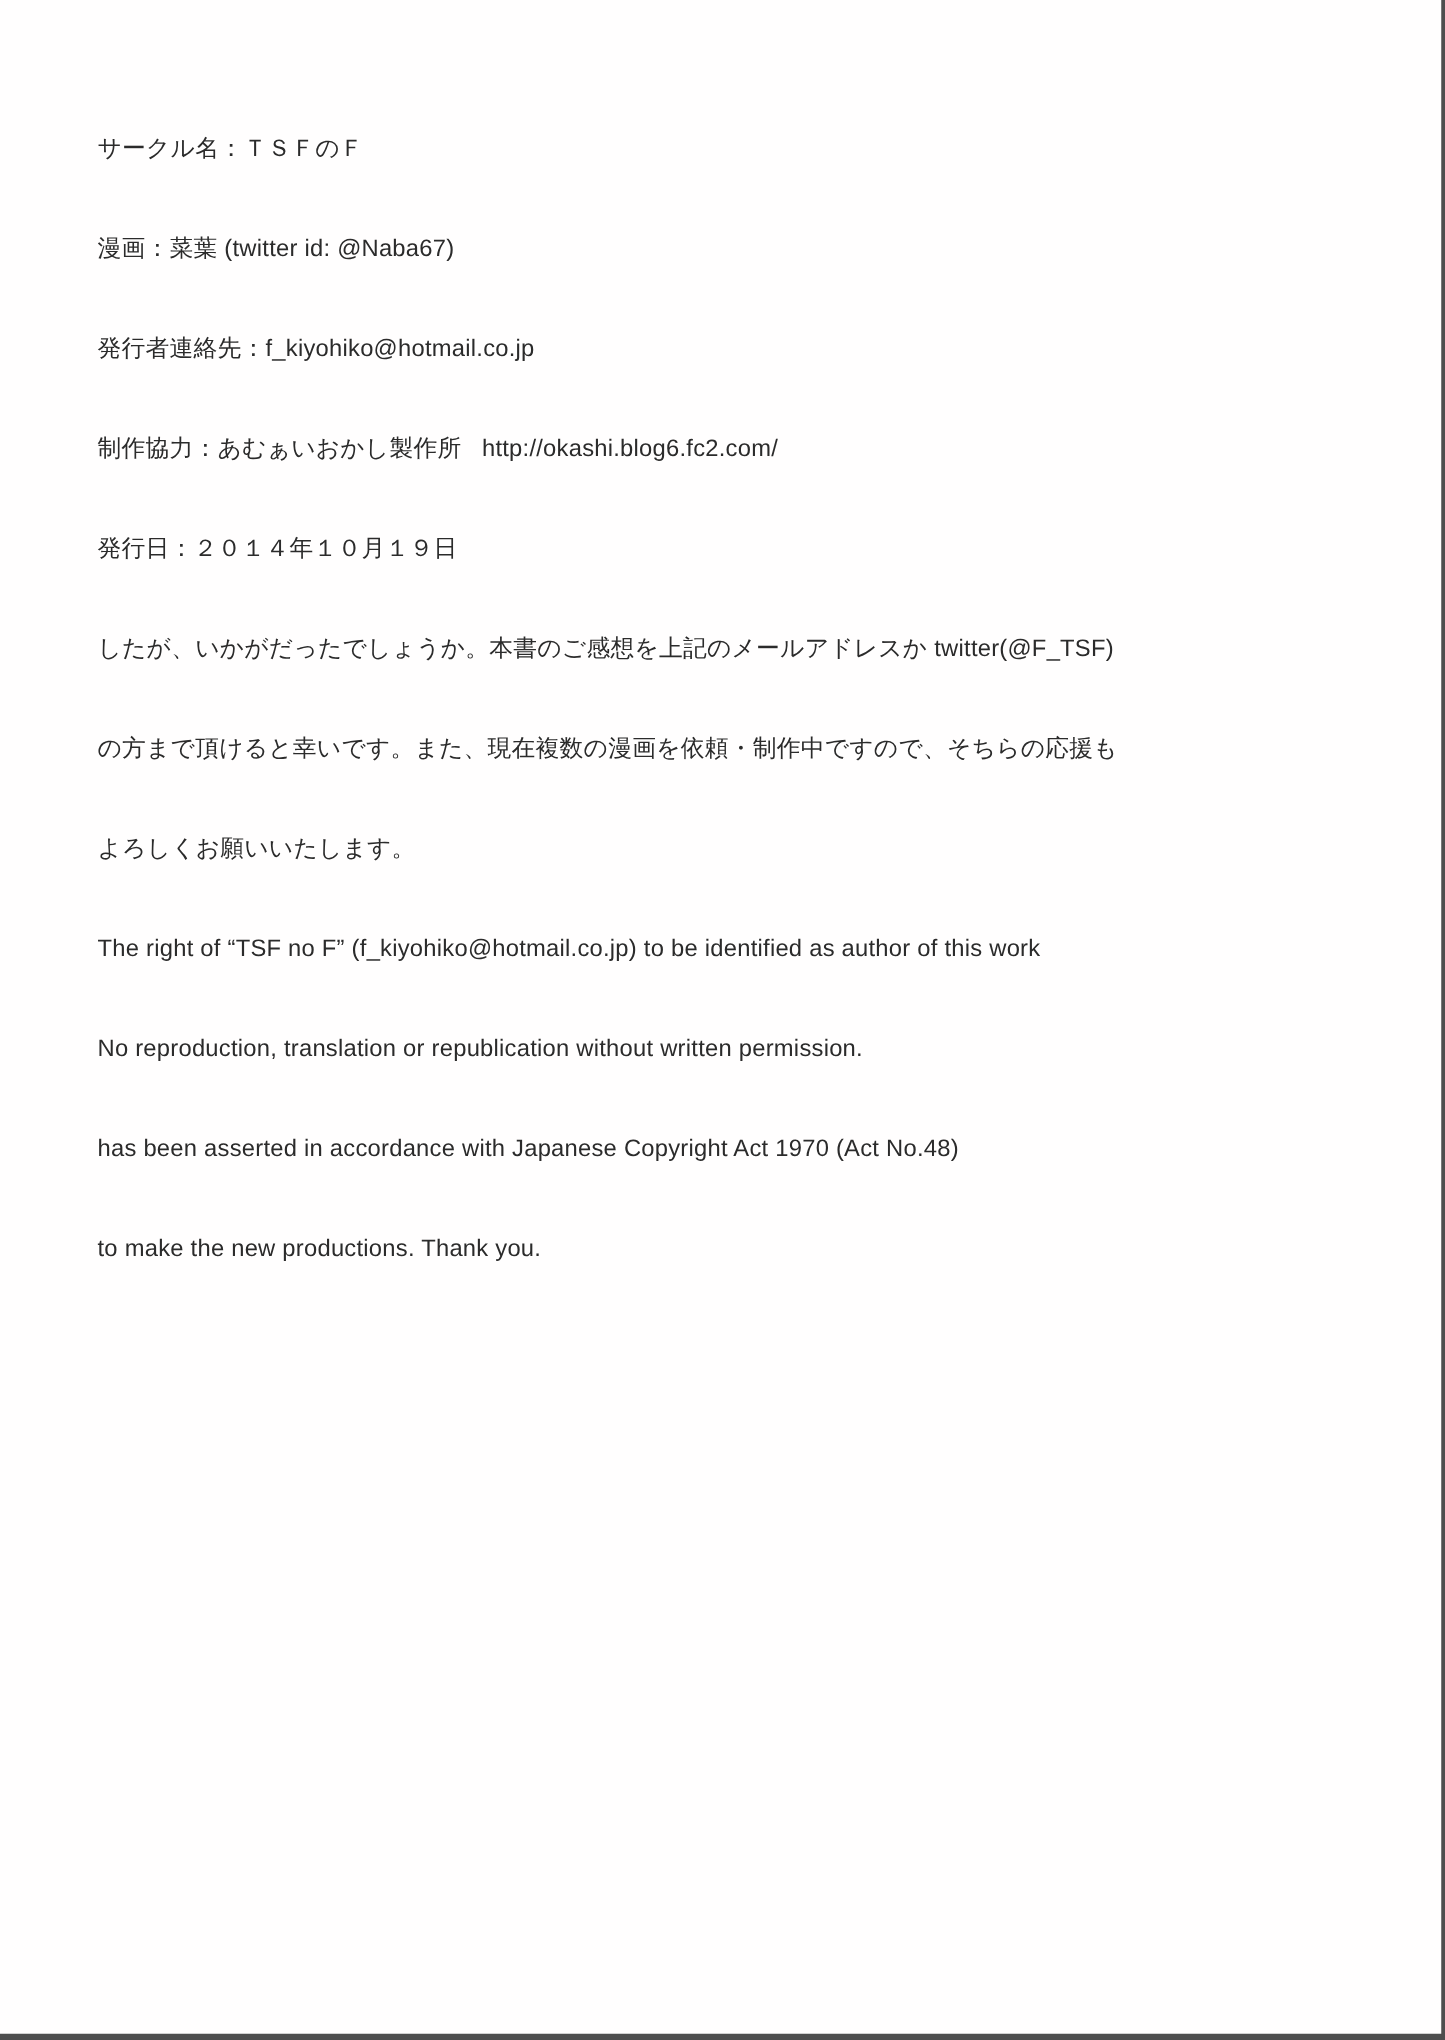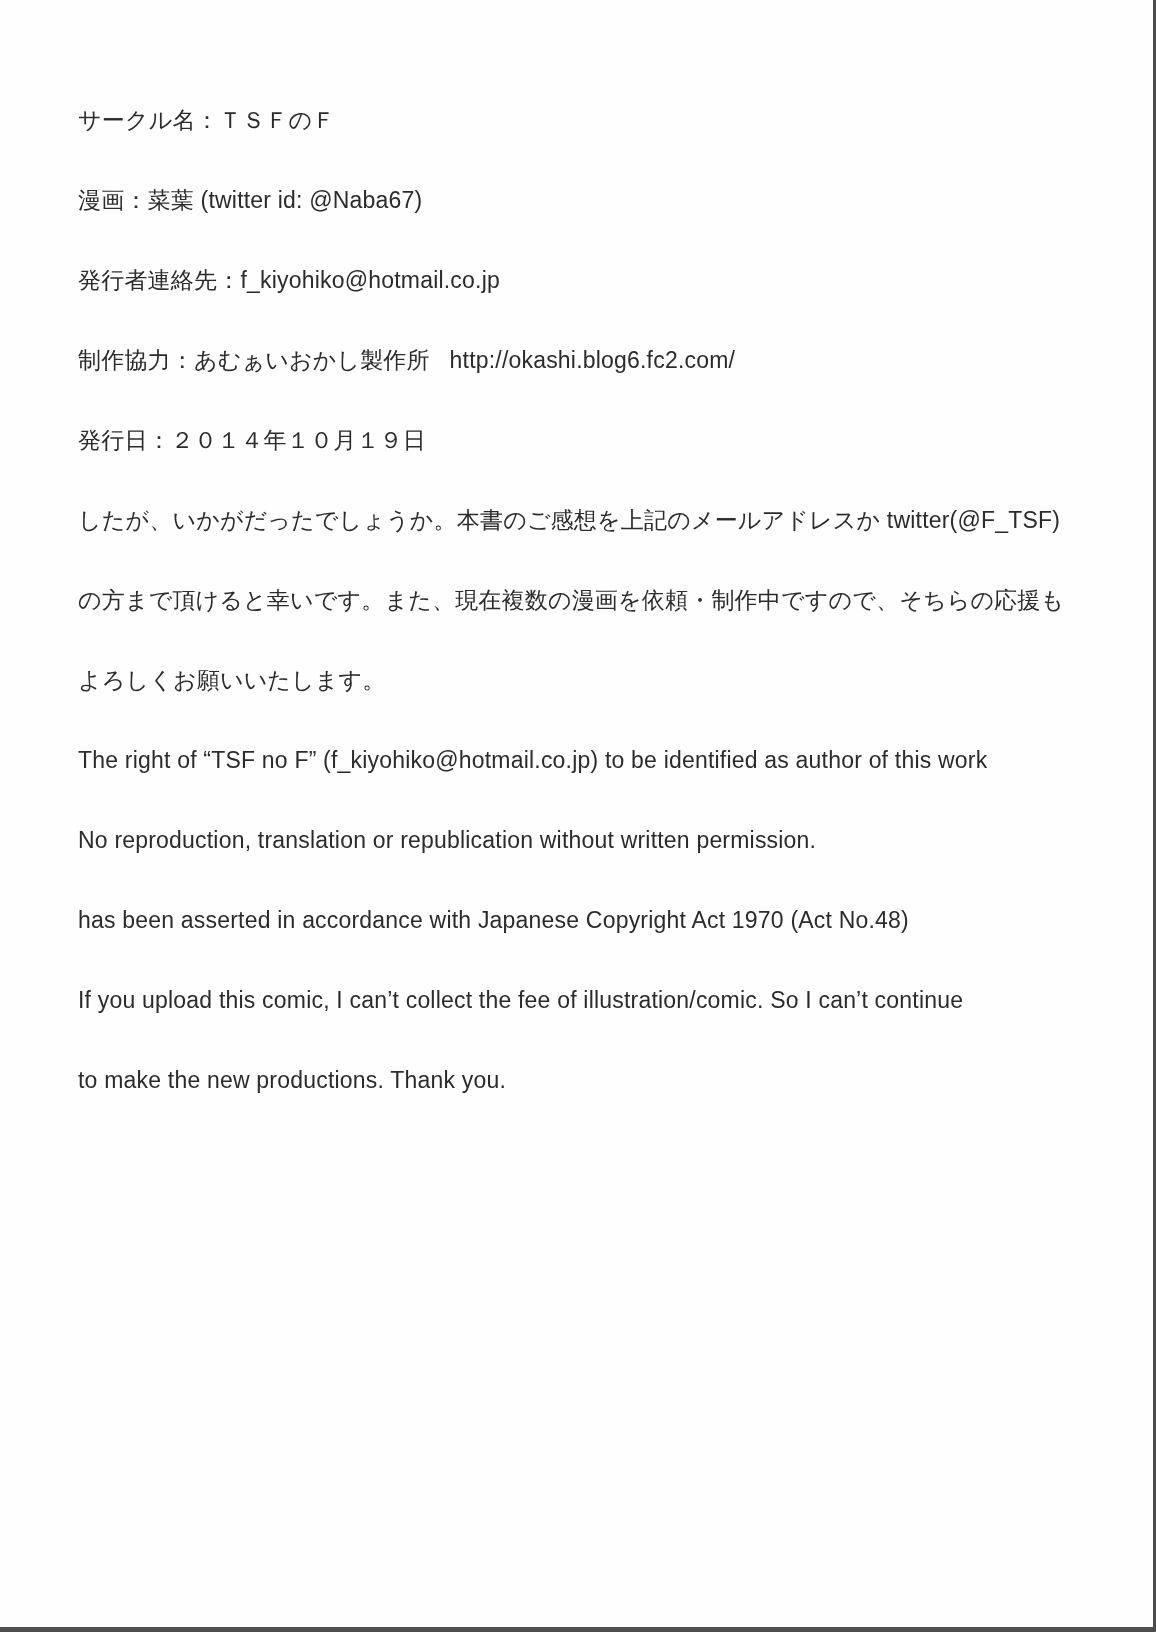--- a/index.html
+++ b/index.html
@@ -14,21 +14,21 @@
     box-sizing: border-box;
     background: #fffefe;
     border-right: 3px solid #4e4e4e;
     border-bottom: 5px solid #4e4e4e;
     padding: 80px 46px 0 78px;
     overflow: hidden;
     font-family: "Liberation Sans", "DejaVu Sans", sans-serif;
     color: #2b2b2b;
   }
   .line {
-    font-size: 23px;
+    font-size: 19px;
     line-height: 80px;
     height: 80px;
     white-space: pre;
     letter-spacing: 0.2px;
   }
   .line.indent {
     text-indent: 26px;
   }
 </style>
 </head>
@@ -43,16 +43,15 @@
   <div class="line">発行日：２０１４年１０月１９日</div>
 
   <div class="line">したが、いかがだったでしょうか。本書のご感想を上記のメールアドレスか twitter(@F_TSF)</div>
   <div class="line">の方まで頂けると幸いです。また、現在複数の漫画を依頼・制作中ですので、そちらの応援も</div>
   <div class="line">よろしくお願いいたします。</div>
 
 
   <div class="line">The right of “TSF no F” (f_kiyohiko@hotmail.co.jp) to be identified as author of this work</div>
   <div class="line">No reproduction, translation or republication without written permission.</div>
   <div class="line">has been asserted in accordance with Japanese Copyright Act 1970 (Act No.48)</div>
-  <div class="line">If you upload this comic, I can’t collect the fee of illustration/comic. So I can’t continue</div>
   <div class="line">to make the new productions. Thank you.</div>
 
 </div>
 
 </body></html>

